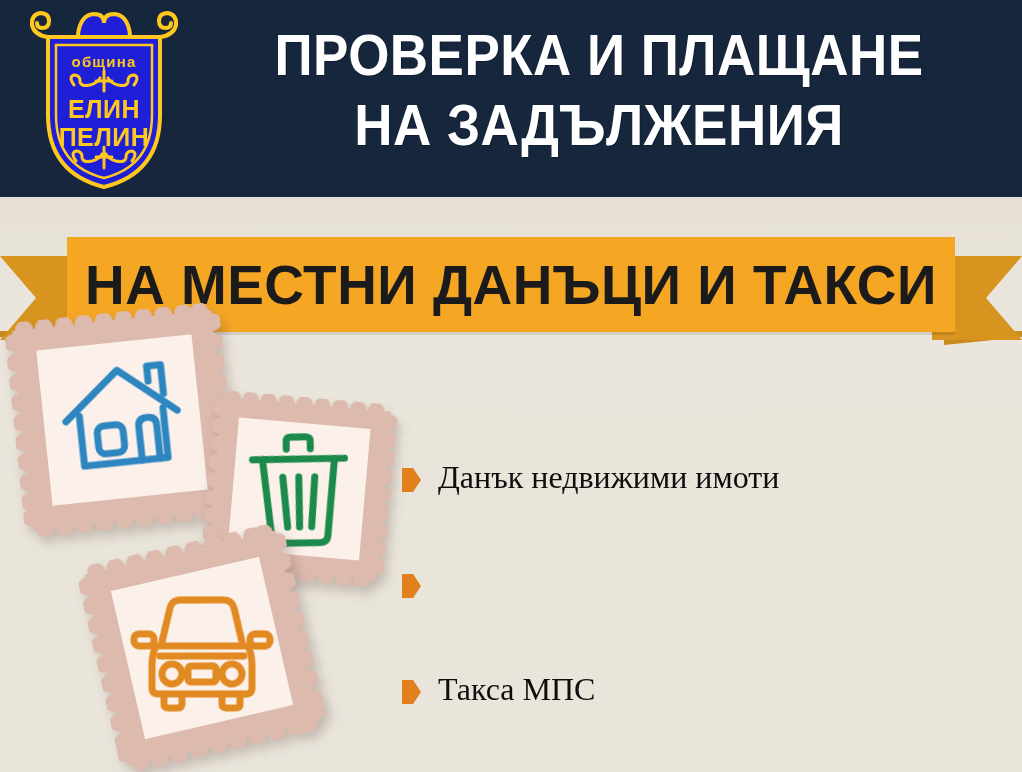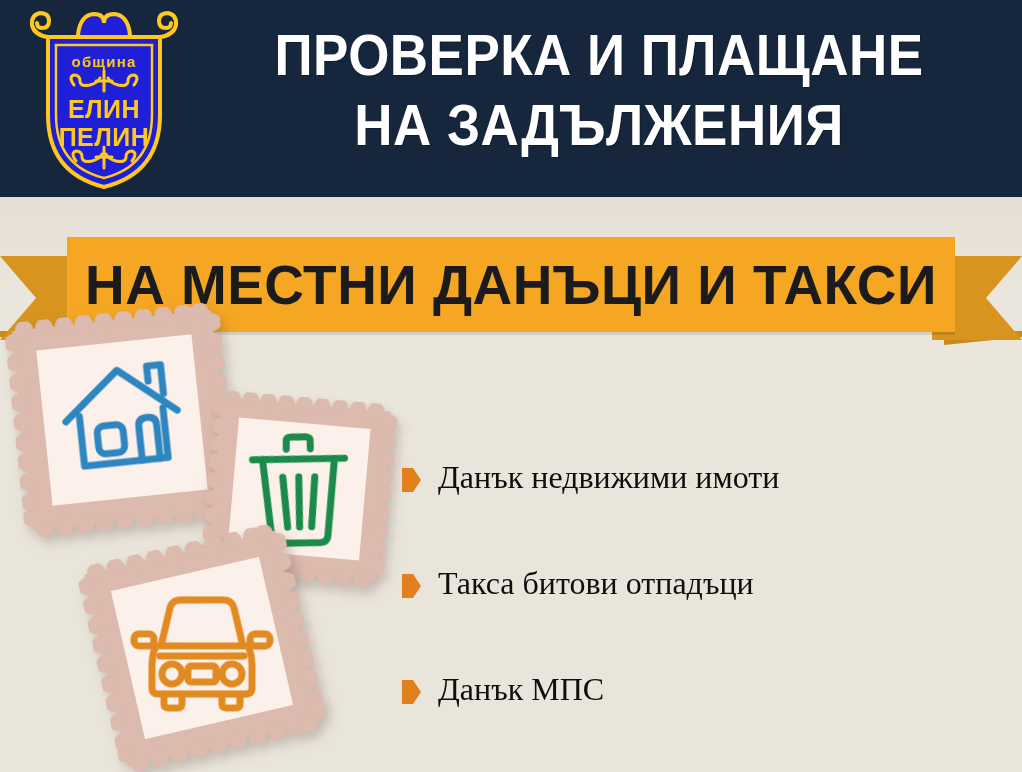--- a/index.html
+++ b/index.html
@@ -392,23 +392,22 @@
 
   <div class="tax-list">
 
     <div class="tax-item">
       <span class="bullet"></span>
       <span class="tax-label">Данък недвижими имоти</span>
     </div>
 
     <div class="tax-item">
       <span class="bullet"></span>
-      <span class="tax-label">Такса битови отпадъци</span>
     </div>
 
     <div class="tax-item">
       <span class="bullet"></span>
-      <span class="tax-label">Данък МПС</span>
+      <span class="tax-label">Такса МПС</span>
     </div>
 
   </div>
 
 </div>
 
 </body></html>

